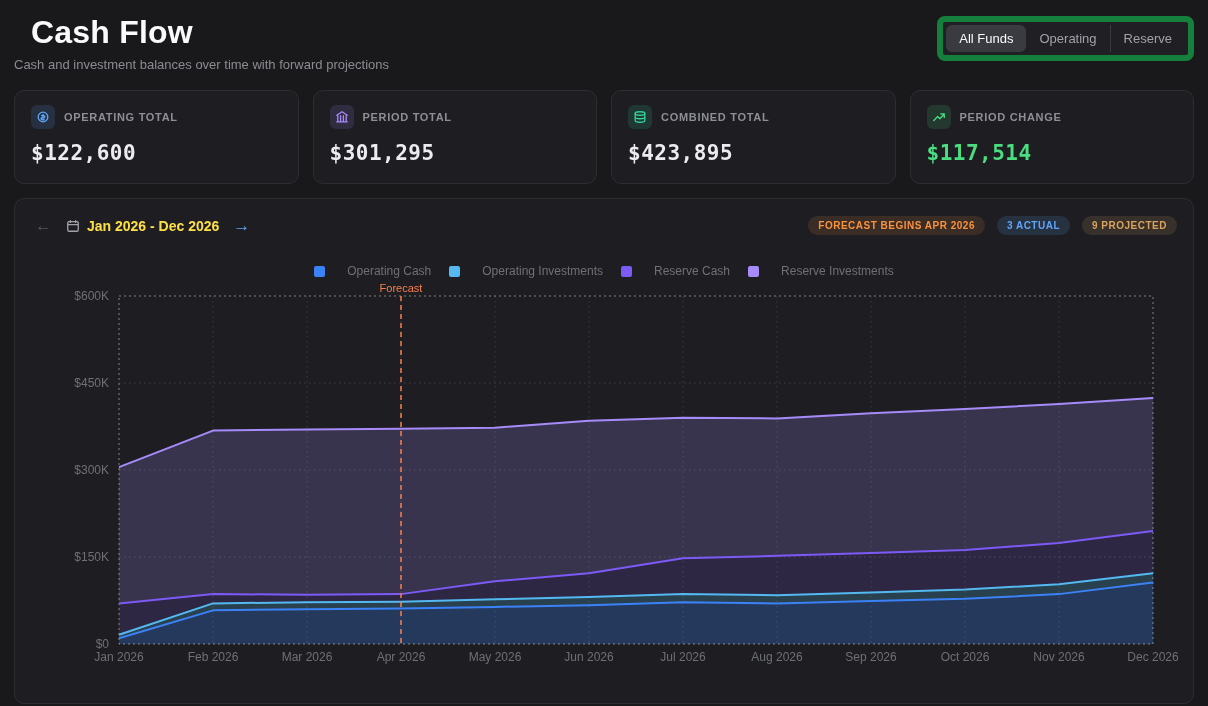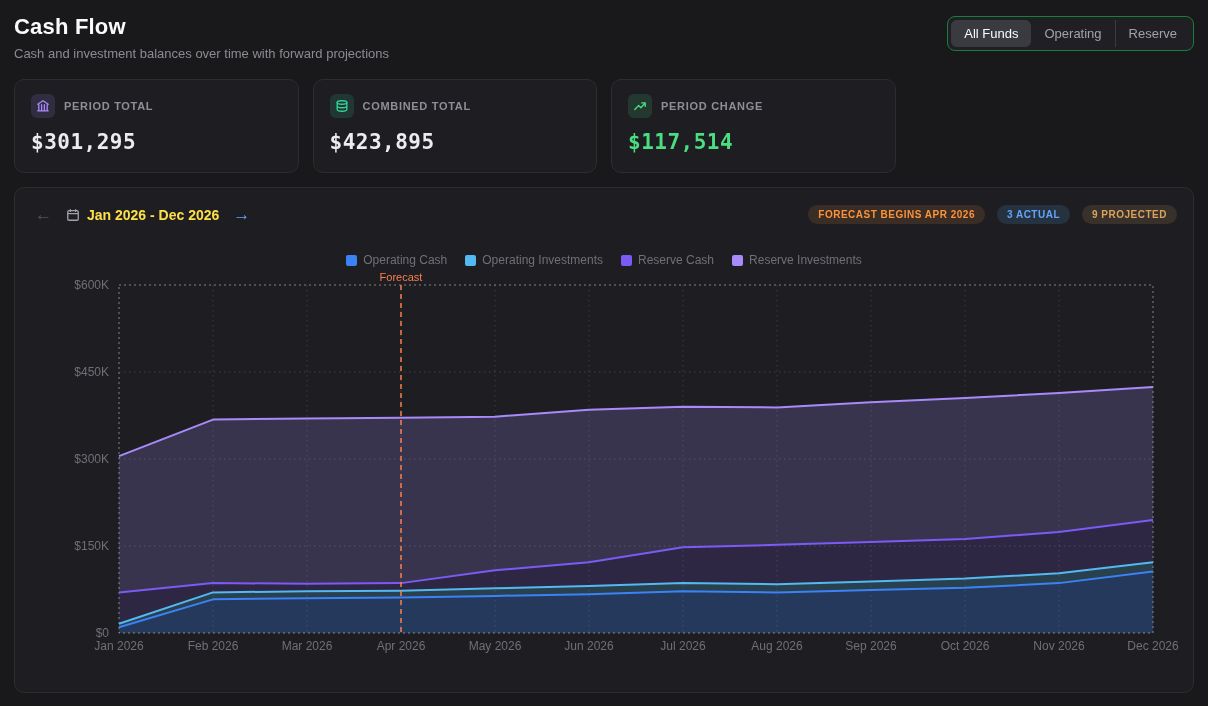--- a/index.html
+++ b/index.html
@@ -6,24 +6,24 @@
   html,body { width:1208px; height:706px; }
   body {
     background:#19191c;
     color:#f4f4f5;
     font-family:"Liberation Sans", sans-serif;
     padding:14px;
     overflow:hidden;
   }
   
   .top-row { display:flex; justify-content:space-between; align-items:flex-start; }
-  .page-title { font-size:22px; font-weight:bold; letter-spacing:.2px; color:#fafafa; }
+  .page-title { font-size:32px; font-weight:bold; letter-spacing:.2px; color:#fafafa;margin-left:17px; }
   .page-subtitle { font-size:13px; color:#8b8b92; margin-top:6px; }
   .seg-control {
-    display:flex; align-items:stretch; background:#202024; border:1px solid #15803d;
+    display:flex; align-items:stretch; background:#202024; border:6px solid #15803d;
     border-radius:8px; padding:3px; margin-top:2px;
   }
   .seg-btn {
     background:transparent; border:none; color:#a1a1aa; font-family:inherit;
     font-size:13px; padding:6px 13px; border-radius:6px; cursor:pointer; white-space:nowrap;
   }
   .seg-btn.active { background:#3a3a41; color:#fafafa; }
   .seg-btn.divided { border-left:1px solid #3a3a40; border-radius:0 6px 6px 0; }
   
   .stats-row { display:grid; grid-template-columns:repeat(4,1fr); gap:14px; margin-top:18px; }
@@ -52,21 +52,21 @@
   .range-wrap { display:flex; align-items:center; gap:7px; }
   .range-wrap svg { width:14px; height:14px; stroke:#a1a1aa; fill:none; stroke-width:1.5; }
   .range-label { font-size:14px; font-weight:bold; color:#fde047; }
   .badges { display:flex; align-items:center; gap:12px; }
   .badge {
     font-size:10px; font-weight:bold; letter-spacing:.5px; padding:4px 10px;
     border-radius:999px; white-space:nowrap;
   }
   
   .legend { display:flex; justify-content:center; gap:18px; margin-top:28px; margin-bottom:0; }
-  .legend-item { display:flex; align-items:center; gap:6px; }
+  .legend-item { display:flex; align-items:center; gap:22px; }
   .legend-swatch { width:11px; height:11px; border-radius:2px; }
   .legend-label { font-size:12px; color:#6f7076; }
   .chart-wrap { flex:1; margin-top:2px; }
   .chart-wrap svg { display:block; }
   svg text { font-family:"Liberation Sans", sans-serif; }
 </style>
 </head>
 <body>
 
 <div class="top-row">
@@ -76,20 +76,32 @@
   </div>
   <div class="seg-control">
     <button class="seg-btn active">All Funds</button>
     <button class="seg-btn">Operating</button>
     <button class="seg-btn divided">Reserve</button>
   </div>
 </div>
 
 <div class="stats-row">
 
+  <div class="stat-card">
+    <div class="stat-head">
+      <span class="stat-chip" style="color: rgb(94, 165, 247); background-color: rgba(94, 165, 247, 0.14);">
+        <svg viewBox="0 0 16 16">
+            <circle cx="8" cy="8" r="5.5"></circle>
+            <path d="M8 5v6M6.3 6.4h2.6a1.2 1.2 0 0 1 0 2.4H7a1.2 1.2 0 0 0 0 2.4h2.7"></path>
+          </svg>
+      </span>
+      <span class="stat-label">OPERATING TOTAL</span>
+    </div>
+    <div class="stat-value" style="color: rgb(236, 236, 240);">$122,600</div>
+  </div>
 
   <div class="stat-card">
     <div class="stat-head">
       <span class="stat-chip" style="color: rgb(167, 139, 250); background-color: rgba(167, 139, 250, 0.14);">
         <svg viewBox="0 0 16 16">
             <path d="M2 6l6-4 6 4M3.2 6.5v6M6.4 6.5v6M9.6 6.5v6M12.8 6.5v6M2 13.5h12"></path>
           </svg>
       </span>
       <span class="stat-label">PERIOD TOTAL</span>
     </div>

